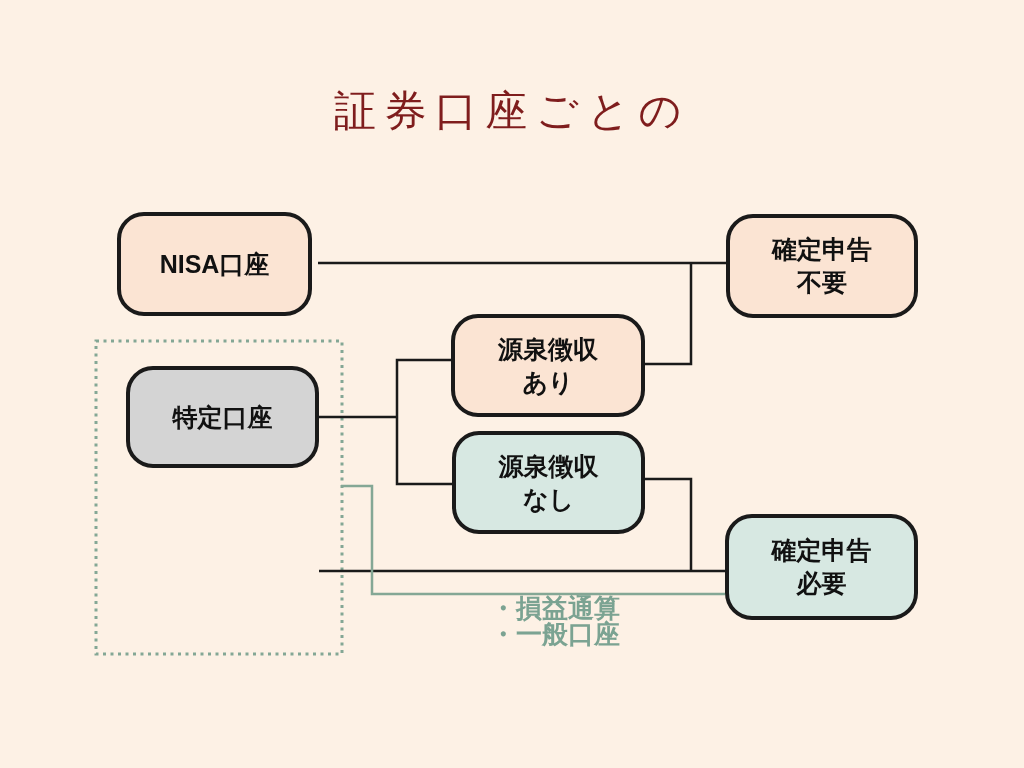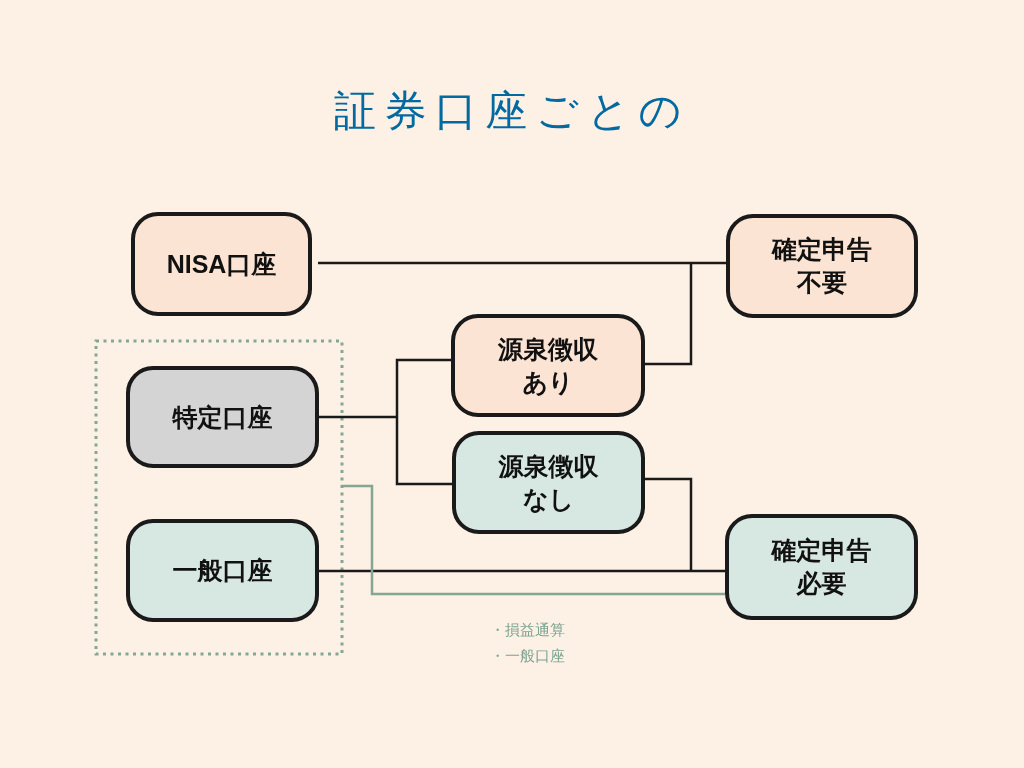--- a/index.html
+++ b/index.html
@@ -20,21 +20,21 @@
   .canvas{
     position:relative;
     width:1024px;height:768px;
     background:var(--bg);
     overflow:hidden;
   }
   .title{
     position:absolute;
     left:0;top:78px;width:1024px;
     text-align:center;
-    color:#0369a1;
+    color:#7f1d1d;
     font-size:42px;
     font-weight:500;
     letter-spacing:0.2em;
     line-height:66px;
   }
   .title .title-line{display:block;}
   .wires{
     position:absolute;left:0;top:0;width:1024px;height:768px;
   }
   .wires path{fill:none;stroke:var(--ink);stroke-width:2.5;}
@@ -51,33 +51,33 @@
     border-radius:27px;
     color:#111;
     font-weight:bold;
     font-size:25px;
     line-height:33px;
     text-align:center;
   }
   .node.peach{background:var(--peach);}
   .node.teal{background:var(--teal);}
   .node.gray{background:var(--gray);}
-  .node-nisa    {left:131px;top:212px;width:181px;height:104px;}
+  .node-nisa    {left:117px;top:212px;width:195px;height:104px;}
   .node-fuyou   {left:726px;top:214px;width:192px;height:104px;}
   .node-ari     {left:451px;top:314px;width:194px;height:103px;}
   .node-nashi   {left:452px;top:431px;width:193px;height:103px;}
   .node-tokutei {left:126px;top:366px;width:193px;height:102px;}
   .node-ippan   {left:126px;top:519px;width:193px;height:103px;}
   .node-hitsuyou{left:725px;top:514px;width:193px;height:106px;}
   .notes{
     position:absolute;
-    left:490px;top:617px;
+    left:490px;top:595px;
     color:var(--green-text);
-    font-size:15px;
-    font-weight:normal;
+    font-size:26px;
+    font-weight:bold;
     line-height:26px;
   }
 </style>
 </head>
 <body>
 
 <div class="canvas">
 
   <h1 class="title">
     <span class="title-line">証券口座ごとの</span>
@@ -110,23 +110,20 @@
 
   <div class="node teal node-nashi">
     <span>源泉徴収</span>
     <span>なし</span>
   </div>
 
   <div class="node gray node-tokutei">
     <span>特定口座</span>
   </div>
 
-  <div class="node teal node-ippan">
-    <span>一般口座</span>
-  </div>
 
   <div class="node teal node-hitsuyou">
     <span>確定申告</span>
     <span>必要</span>
   </div>
 
   <div class="notes">
     <div>・損益通算</div>
     <div>・一般口座</div>
   </div>

